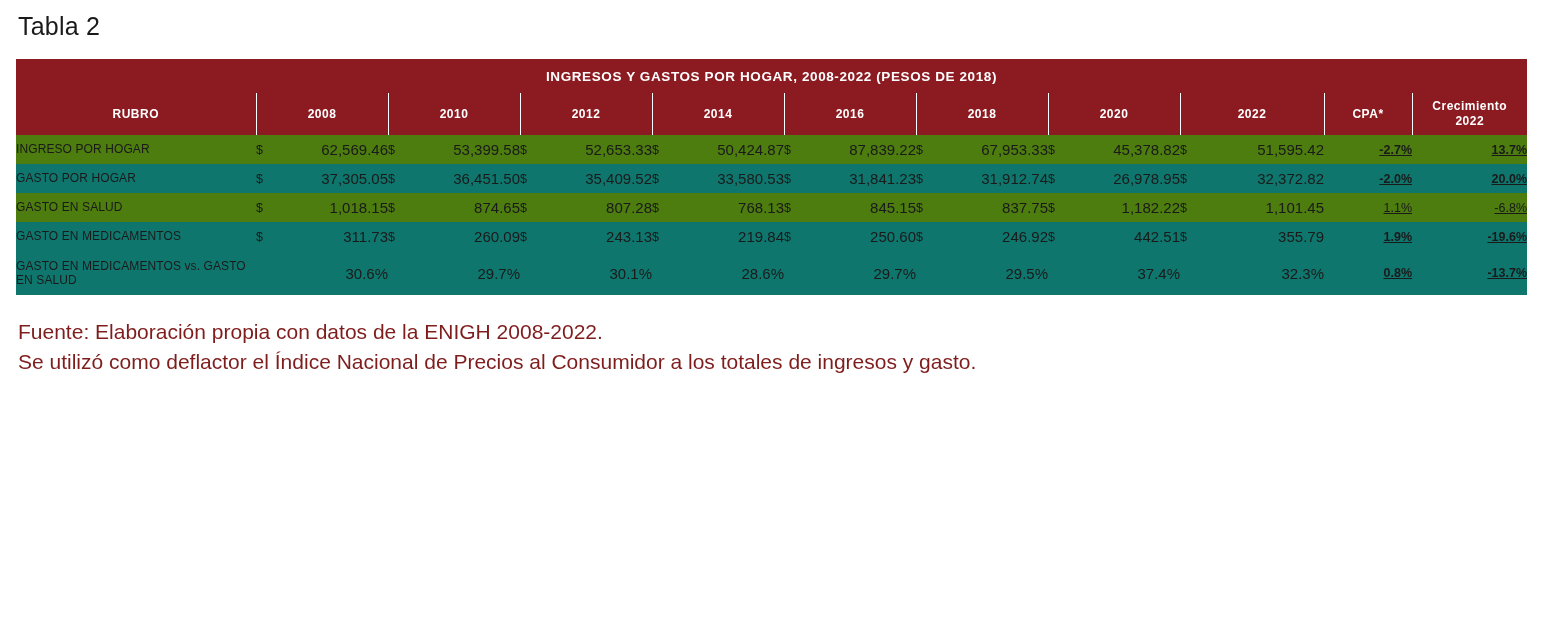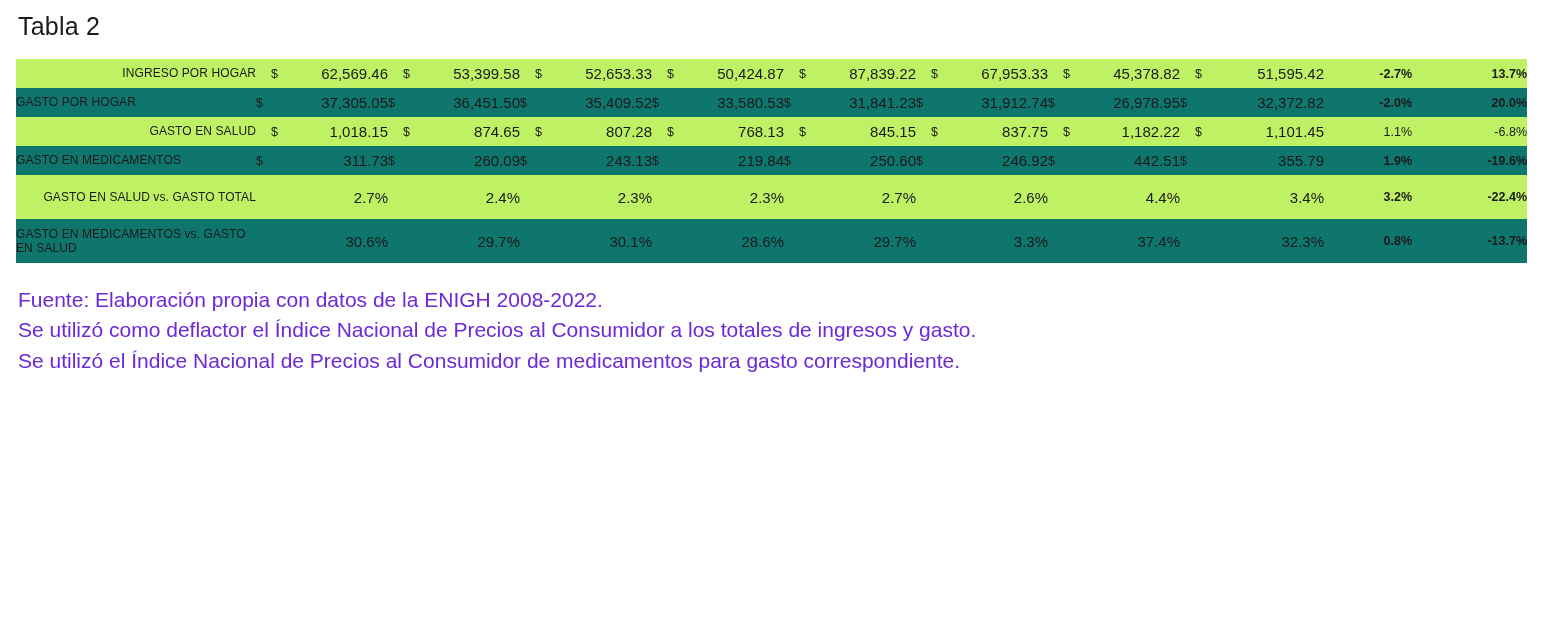--- a/index.html
+++ b/index.html
@@ -59,21 +59,21 @@
     padding: 2px 4px;
     border-right: 1px solid #ffffff;
     line-height: 1.25;
   }
   .head-row th:last-child { border-right: none; }
 
   tbody tr { height: 29px; }
   tbody tr.tall { height: 44px; }
 
   tbody tr.shade td { background: #0f766e; }
-  tbody tr.plain td { background: #bef264; text-align: right; }
+  tbody tr.plain td { background: #4d7c0f; }
 
   td.rubro {
     font-size: 12px;
     color: #1a1a1a;
     text-align: left;
     padding: 3px 6px 3px 8px;
     line-height: 1.2;
     letter-spacing: 0.1px;
   }
   td.cur-sym {
@@ -86,29 +86,30 @@
     font-size: 15px;
     text-align: right;
     padding-right: 9px;
     font-variant-numeric: tabular-nums;
   }
   td.pct {
     font-size: 12.5px;
     text-align: right;
     padding-right: 9px;
     font-weight: bold;
+    text-decoration: underline;
   }
   td.pct.light { font-weight: normal; }
 
   .notes {
     margin-top: 22px;
     margin-left: 2px;
     font-size: 21px;
     line-height: 1.45;
-    color: #6d28d9;
+    color: #7f1d1d;
   }
   .notes div { white-space: nowrap; }
 </style>
 </head>
 <body>
 
 <div class="page">
 
   <div class="doc-title">Tabla 2</div>
 
@@ -129,20 +130,39 @@
         <col style="width:110px">
       <col style="width:22px">
         <col style="width:110px">
       <col style="width:22px">
         <col style="width:122px">
       <col style="width:88px">
       <col style="width:115px">
     </colgroup>
 
     <thead>
+      <tr class="title-row">
+        <th colspan="20">INGRESOS Y GASTOS POR HOGAR, 2008-2022 (PESOS DE 2018)</th>
+      </tr>
+      <tr class="head-row">
+        <th>RUBRO</th>
+        <th colspan="2">2008</th>
+        <th colspan="2">2010</th>
+        <th colspan="2">2012</th>
+        <th colspan="2">2014</th>
+        <th colspan="2">2016</th>
+        <th colspan="2">2018</th>
+        <th colspan="2">2020</th>
+        <th colspan="2">2022</th>
+        <th>CPA*</th>
+        <th>
+          <span>Crecimiento</span><br>
+          <span>2022</span>
+        </th>
+      </tr>
     </thead>
 
     <tbody>
 
       <tr class="plain">
         <td class="rubro">INGRESO POR HOGAR</td>
         <td class="cur-sym">$</td>
         <td class="num">62,569.46</td>
         <td class="cur-sym">$</td>
         <td class="num">53,399.58</td>
@@ -221,51 +241,37 @@
         <td class="cur-sym">$</td>
         <td class="num">246.92</td>
         <td class="cur-sym">$</td>
         <td class="num">442.51</td>
         <td class="cur-sym">$</td>
         <td class="num">355.79</td>
         <td class="pct">1.9%</td>
         <td class="pct">-19.6%</td>
       </tr>
 
-      <tr class="plain tall">
-        <td class="rubro">GASTO EN SALUD vs. GASTO TOTAL</td>
-        <td class="num" colspan="2">2.7%</td>
-        <td class="num" colspan="2">2.4%</td>
-        <td class="num" colspan="2">2.3%</td>
-        <td class="num" colspan="2">2.3%</td>
-        <td class="num" colspan="2">2.7%</td>
-        <td class="num" colspan="2">2.6%</td>
-        <td class="num" colspan="2">4.4%</td>
-        <td class="num" colspan="2">3.4%</td>
-        <td class="pct">3.2%</td>
-        <td class="pct">-22.4%</td>
-      </tr>
 
       <tr class="shade tall">
         <td class="rubro">GASTO EN MEDICAMENTOS vs. GASTO EN SALUD</td>
         <td class="num" colspan="2">30.6%</td>
         <td class="num" colspan="2">29.7%</td>
         <td class="num" colspan="2">30.1%</td>
         <td class="num" colspan="2">28.6%</td>
         <td class="num" colspan="2">29.7%</td>
-        <td class="num" colspan="2">3.3%</td>
+        <td class="num" colspan="2">29.5%</td>
         <td class="num" colspan="2">37.4%</td>
         <td class="num" colspan="2">32.3%</td>
         <td class="pct">0.8%</td>
         <td class="pct">-13.7%</td>
       </tr>
 
 
     </tbody>
   </table>
 
   <div class="notes">
     <div>Fuente: Elaboración propia con datos de la ENIGH 2008-2022.</div>
     <div>Se utilizó como deflactor el Índice Nacional de Precios al Consumidor a los totales de ingresos y gasto.</div>
-    <div>Se utilizó el Índice Nacional de Precios al Consumidor de medicamentos para gasto correspondiente.</div>
   </div>
 
 </div>
 
 </body></html>

